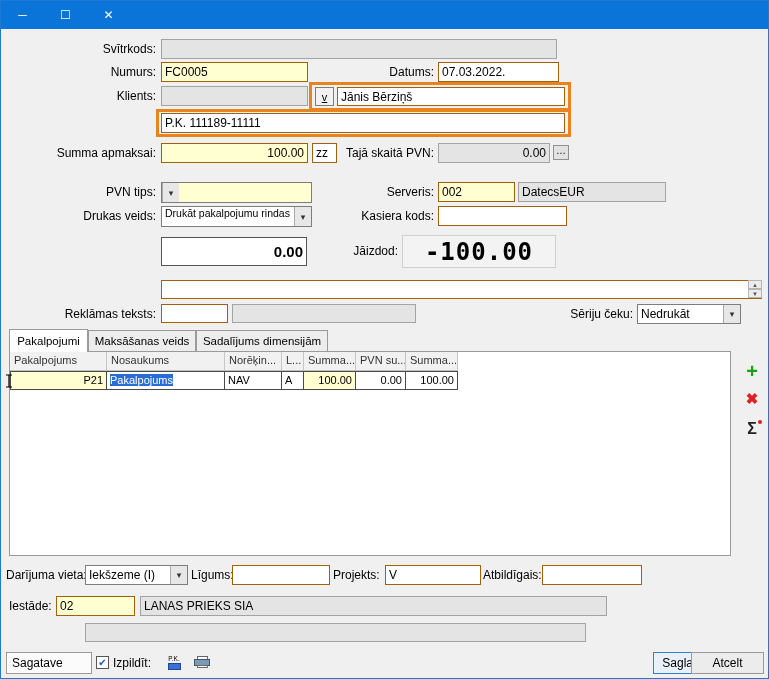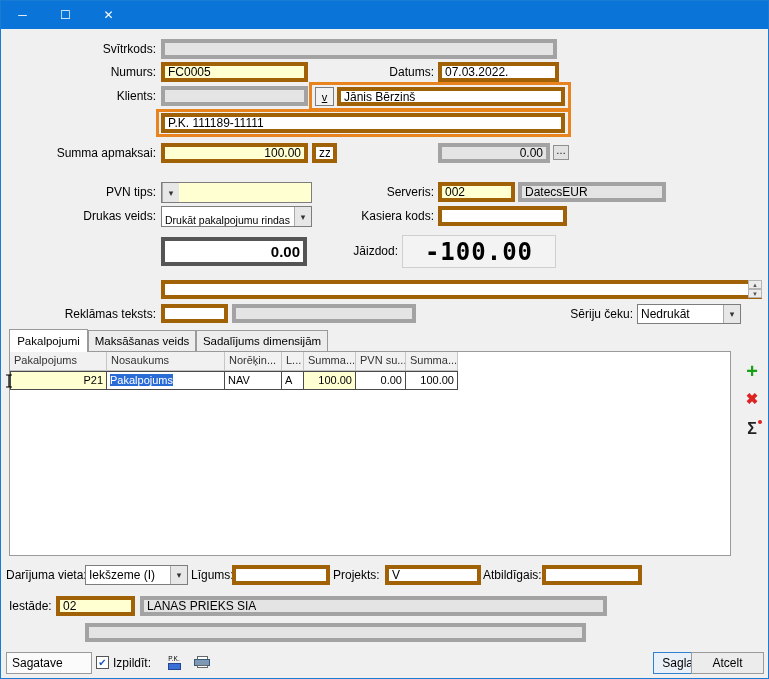--- a/index.html
+++ b/index.html
@@ -7,29 +7,29 @@
   .win{position:relative;width:769px;height:679px;background:#f0f0f0;
        font-family:"Liberation Sans",sans-serif;font-size:12px;color:#000;
        border:1px solid #1a7bd4;overflow:hidden;}
   .titlebar{position:absolute;left:0;top:0;width:769px;height:28px;background:#0a74d8;
             display:flex;align-items:center;color:#fff;}
   .title{padding-left:10px;font-size:12.5px;flex:1;}
   .winbtns{display:flex;height:28px;}
   .wbtn{width:43px;height:28px;display:flex;align-items:center;justify-content:center;
         font-size:12px;cursor:pointer;}
   .lbl{position:absolute;height:20px;line-height:20px;text-align:right;white-space:nowrap;}
-  .fld{position:absolute;height:20px;border:4px solid #a16207;background:#fff;
+  .fld{position:absolute;height:20px;border:1px solid #a16207;background:#fff;
        font-family:"Liberation Sans",sans-serif;font-size:12px;padding:0 3px;margin:0;}
   .yellow{background:#ffffd2;}
   .dis{background:#e4e4e4;border-color:#a3a3a3;}
   .rt{text-align:right;}
   .combo{position:absolute;height:21px;border:1px solid #7d7d7d;background:#fff;
          display:flex;align-items:stretch;cursor:pointer;}
   .combo .ct{flex:1;padding:2px 3px;font-size:12px;white-space:nowrap;overflow:hidden;}
-  .combo .ct.small{font-size:10.5px;padding-top:7px;}
+  .combo .ct.small{font-size:10.5px;padding-top:0;}
   .combo.yellow{background:#ffffd2;}
   .combo .ca{width:17px;background:#e7e7e7;border-left:1px solid #aaa;display:flex;
              align-items:center;justify-content:center;font-size:9px;color:#333;}
   .hl{position:absolute;border:3px solid #e8831d;pointer-events:none;z-index:6;}
   .big{height:29px;font-size:15px;font-weight:bold;border-color:#555;}
   .jaizdod{position:absolute;background:#f3f3f3;border:1px solid #cfcfcf;
            font-family:"DejaVu Sans Mono",monospace;font-size:24px;font-weight:bold;
            display:flex;align-items:center;justify-content:center;letter-spacing:1px;}
   .spin{position:absolute;display:flex;flex-direction:column;width:14px;}
   .spin .sb{height:9px;background:#ececec;border:1px solid #b5b5b5;font-size:6px;
@@ -101,20 +101,21 @@
   <input class="fld" style="left: 336px; top: 86px; width: 228px; height: 19px;" value="Jānis Bērziņš">
 
   <input class="fld" style="left: 160px; top: 112px; width: 404px;" value="P.K. 111189-11111">
 
   <div class="hl" style="left:308px;top:81px;width:262px;height:29px;"></div>
   <div class="hl" style="left:155px;top:108px;width:415px;height:28px;"></div>
 
   <span class="lbl" style="left:20px;top:142px;width:135px;">Summa apmaksai:</span>
   <input class="fld yellow rt" style="left: 160px; top: 142px; width: 147px;" value="100.00">
   <input class="fld" style="left: 311px; top: 142px; width: 25px;" value="zz">
+  <span class="lbl" style="left:323px;top:142px;width:110px;">Tajā skaitā PVN:</span>
   <input class="fld dis rt" style="left: 437px; top: 142px; width: 112px;" value="0.00">
   <span class="ellip" style="left:552px;top:144px;">…</span>
 
   <span class="lbl" style="left:40px;top:181px;width:115px;">PVN tips:</span>
   <div class="combo yellow" style="left:160px;top:181px;width:151px;">
     <span class="ca">▾</span>
   </div>
   <span class="lbl" style="left:343px;top:181px;width:90px;">Serveris:</span>
   <input class="fld yellow" style="left: 437px; top: 181px; width: 77px;" value="002">
   <input class="fld dis" style="left: 517px; top: 181px; width: 148px;" value="DatecsEUR">

